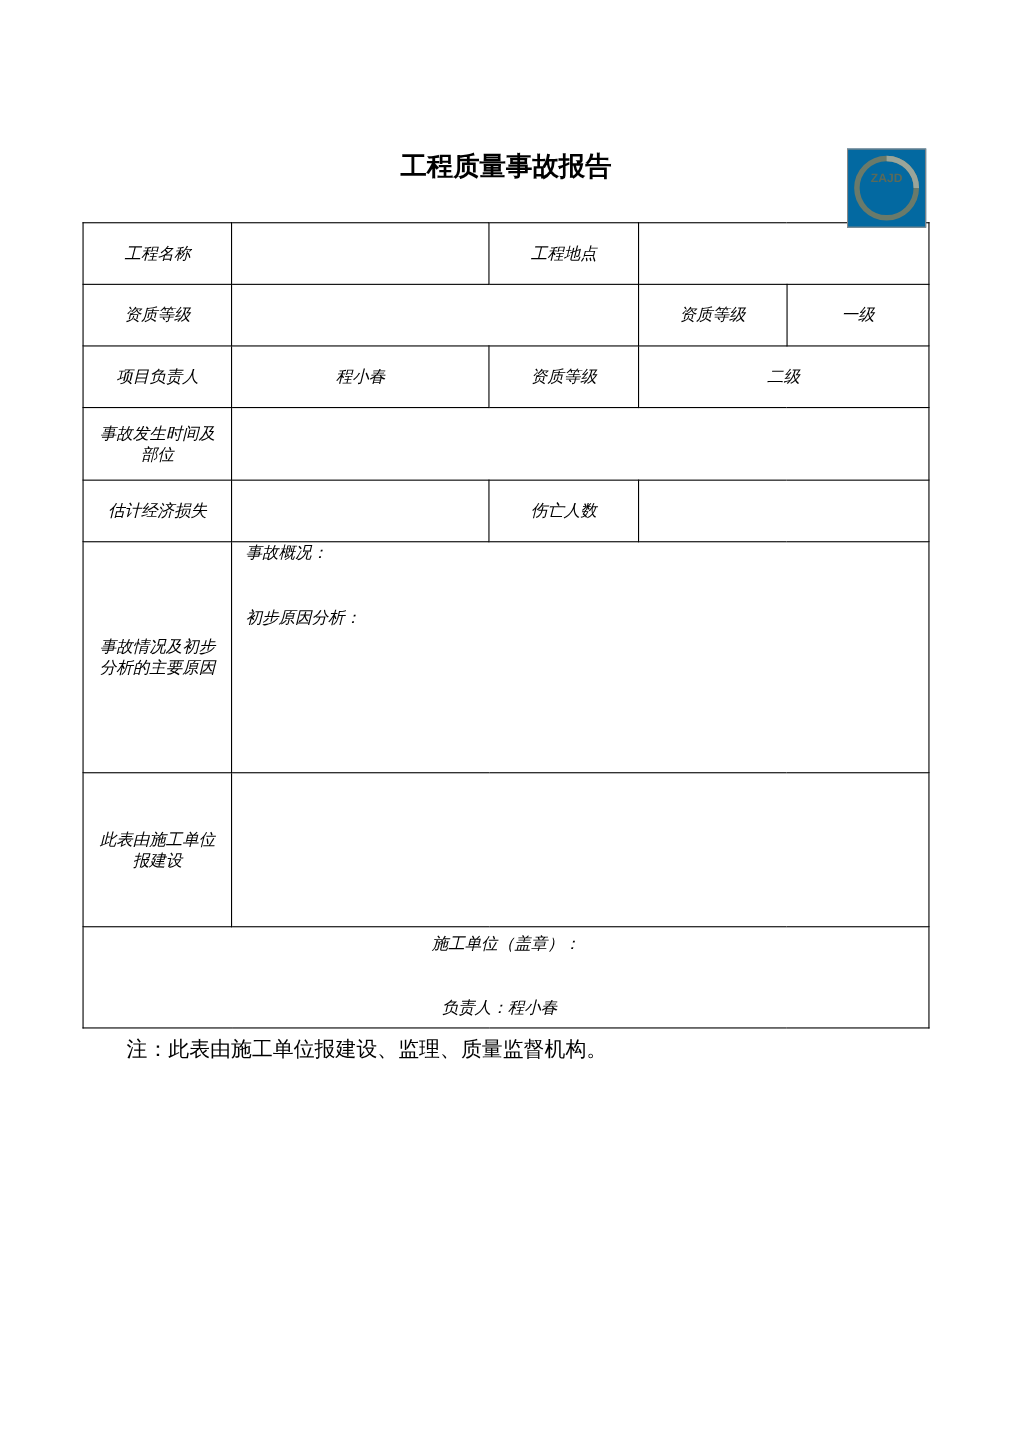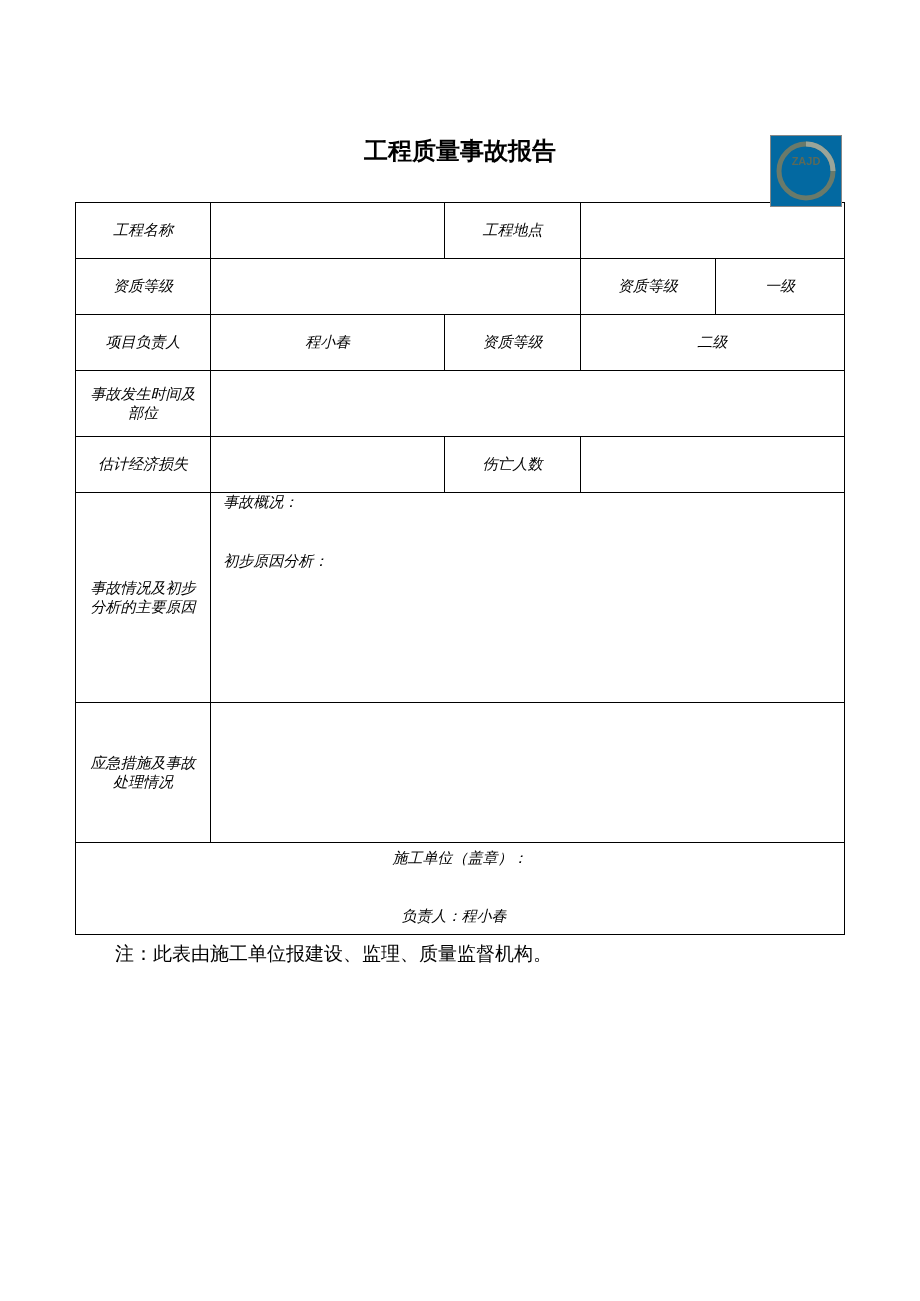--- a/index.html
+++ b/index.html
@@ -172,21 +172,21 @@
           <span></span>
         </div>
         <div>
           <span>初步原因分析：</span>
           <span></span>
         </div>
       </td>
     </tr>
 
     <tr>
-      <td class="emergency-cell">应急措施及事故处理情况</td>
+      <td class="emergency-cell">此表由施工单位报建设</td>
       <td colspan="4" class="emergency-cell"></td>
     </tr>
 
     <tr class="stamp-row">
       <td colspan="5">
         <div class="stamp-content">
           <div class="stamp-label">施工单位（盖章）：</div>
           <div class="responsible">
             <span>负责人：</span><span>程小春</span>
           </div>

